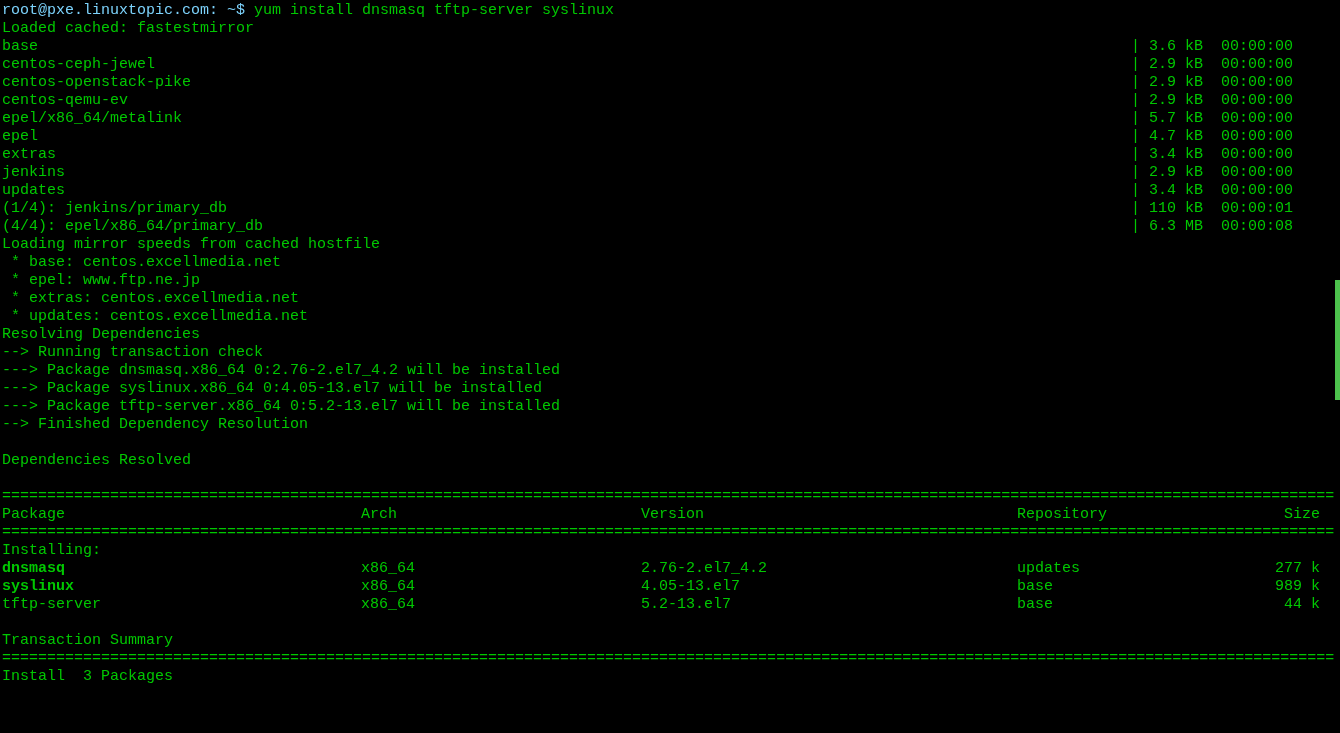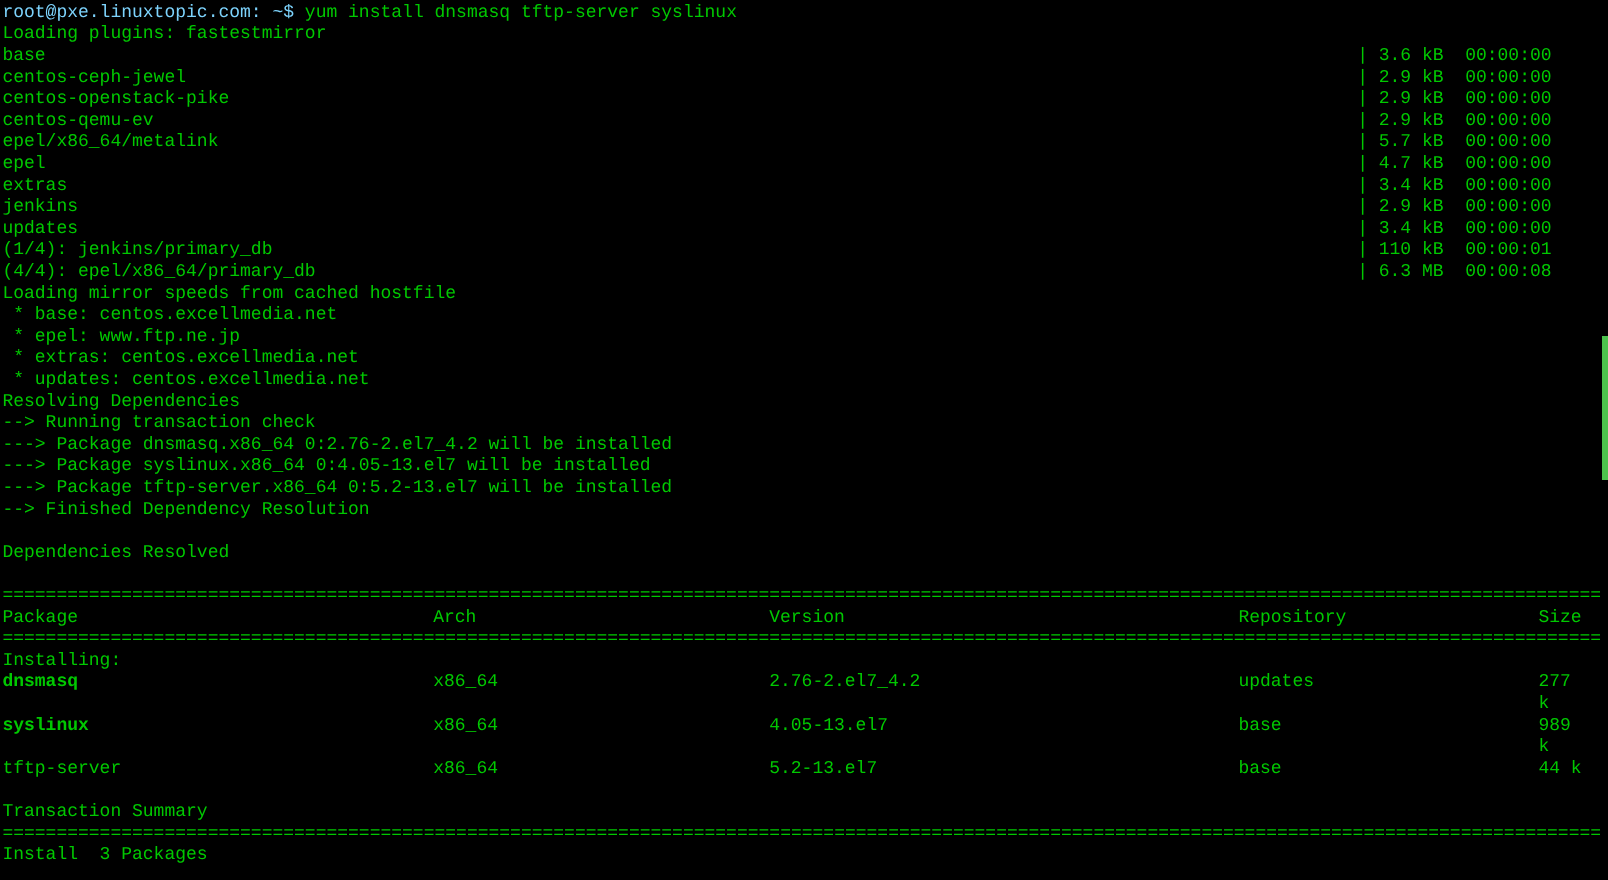--- a/index.html
+++ b/index.html
@@ -60,40 +60,40 @@
       flex-shrink: 0;
       margin-left: 26px;
     }
     .col-version {
       width: 376px;
       flex-shrink: 0;
     }
     .col-repo {
       width: 250px;
       flex-shrink: 0;
-      margin-left: 15px;
     }
     .col-size {
       flex: 1;
+      text-align: right;
       padding-right: 18px;
     }
     .scrollbar {
       position: absolute;
       right: 0;
       top: 280px;
       width: 5px;
       height: 120px;
       background-color: #4cc24c;
     }
   </style>
 </head>
 <body>
 
 <div class="line"><span class="prompt">root@pxe.linuxtopic.com: ~$</span><span> yum install dnsmasq tftp-server syslinux</span></div>
-<div class="line">Loading plugins: fastestmirror</div>
+<div class="line">Loaded cached: fastestmirror</div>
 
 <div id="repos-container">
     <div class="repo-row">
       <div class="repo-name">base</div>
       <div class="repo-stats">| 3.6 kB  00:00:00     </div>
     </div>
     <div class="repo-row">
       <div class="repo-name">centos-ceph-jewel</div>
       <div class="repo-stats">| 2.9 kB  00:00:00     </div>
     </div>

